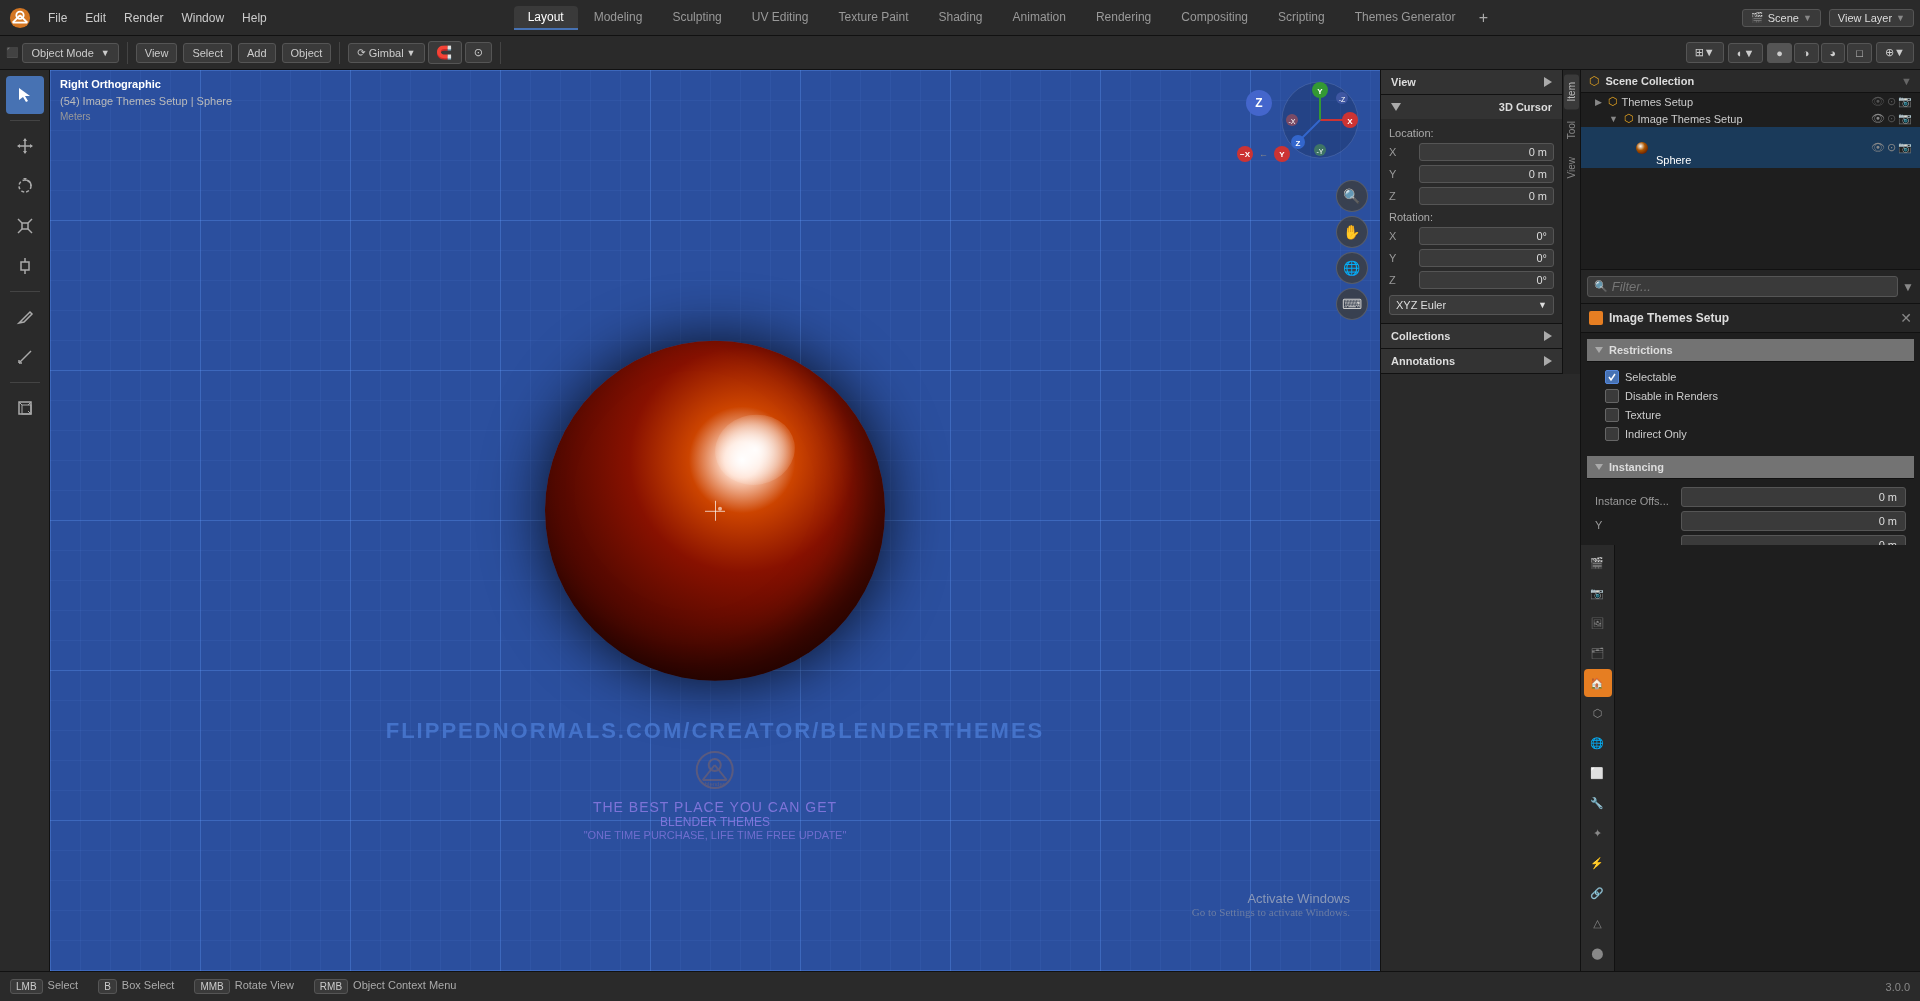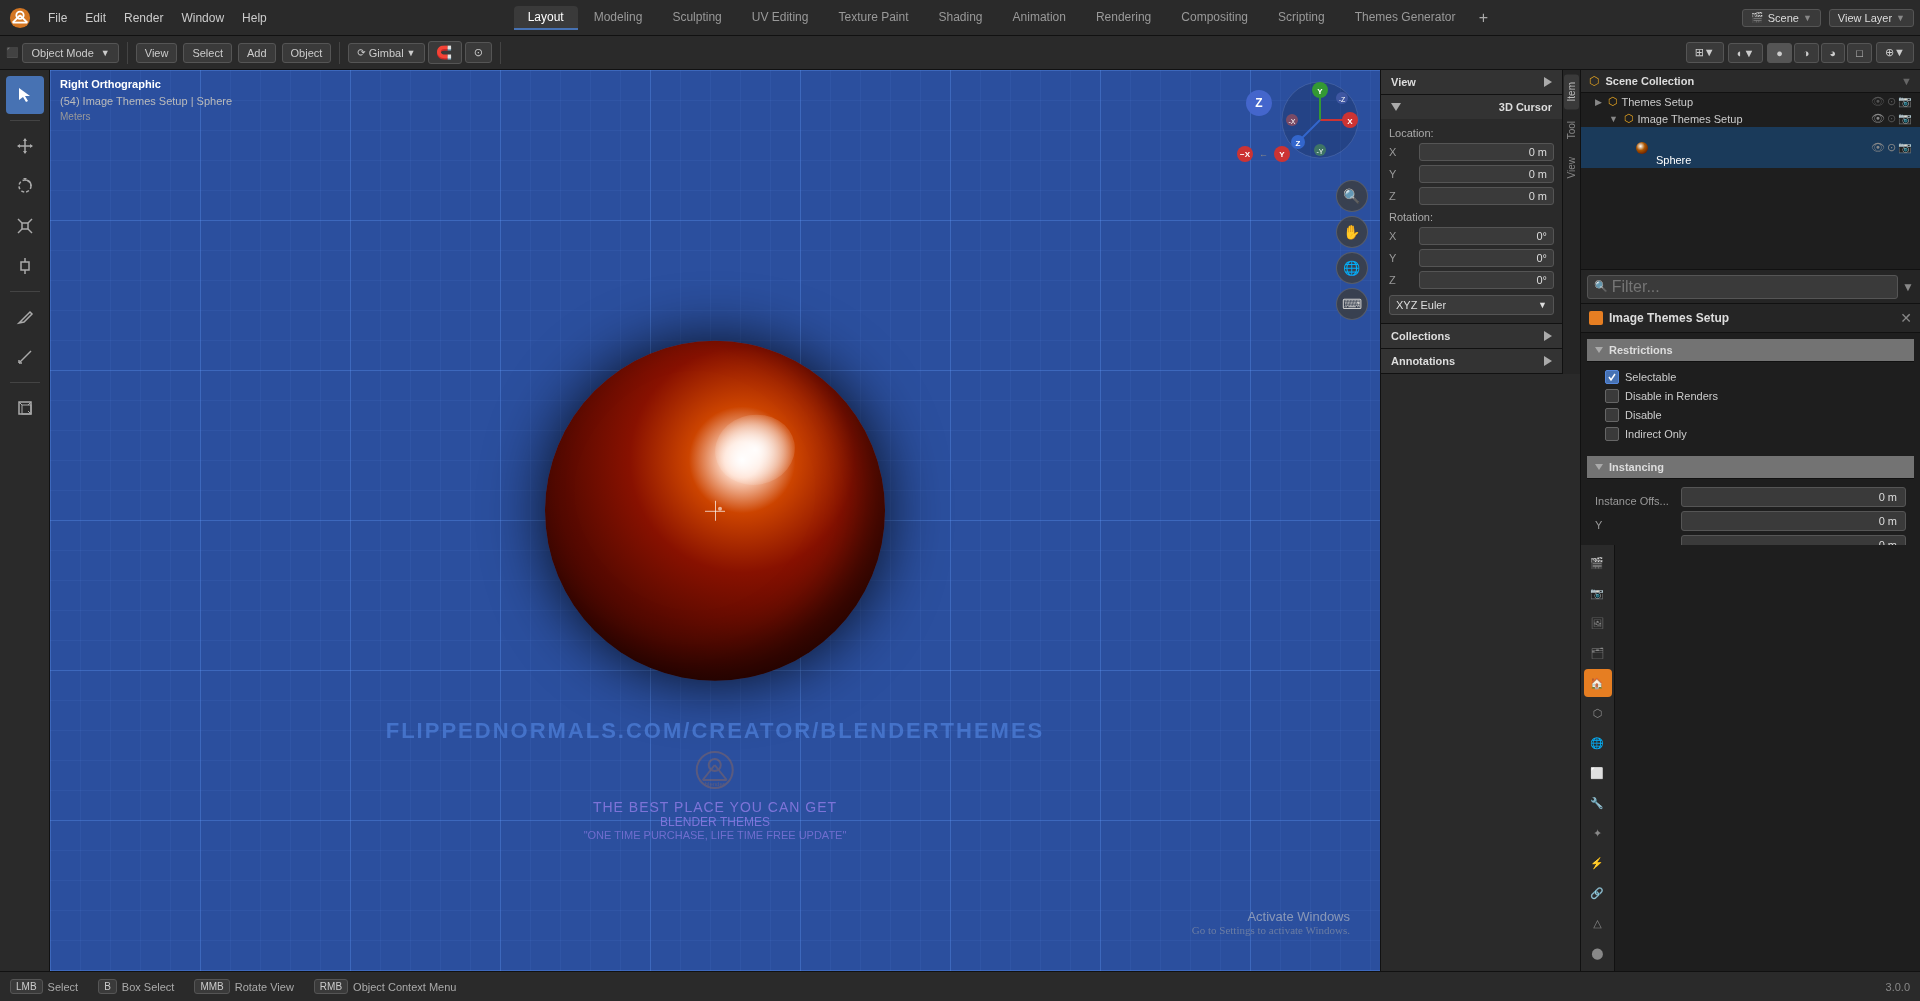--- a/index.html
+++ b/index.html
@@ -235,21 +235,21 @@
       flex: 1; background: #3a3a3a; border: 1px solid #555; border-radius: 3px;
       padding: 3px 8px; font-size: 11px; color: #ddd; text-align: right;
     }
 
     
     #bottom-bar {
       height: 30px; background: #2a2a2a; border-top: 1px solid #111;
       display: flex; align-items: center; padding: 0 10px; gap: 20px; font-size: 11px; color: #aaa;
     }
     .bottom-item {
-      display: flex; align-items: center; gap: 5px;
+      display: flex; align-items: flex-start; gap: 5px;
     }
     .bottom-key {
       background: #3a3a3a; border: 1px solid #555; border-radius: 3px;
       padding: 1px 5px; font-size: 10px; color: #ccc;
     }
     .bottom-right { margin-left: auto; display: flex; align-items: center; gap: 10px; }
 
     
     .tri-right {
       display: inline-block; width: 0; height: 0;
@@ -509,21 +509,21 @@
           <line x1="32" y1="30" x2="20" y2="15" stroke="#e67e22" stroke-width="2"></line>
           <line x1="8" y1="30" x2="32" y2="30" stroke="#e67e22" stroke-width="2"></line>
           <text x="20" y="36" text-anchor="middle" font-size="6" fill="#e67e22">blender</text>
         </svg>
       </div>
       <div class="wm-sub1">THE BEST PLACE YOU CAN GET</div>
       <div class="wm-sub2">BLENDER THEMES</div>
       <div class="wm-sub3">"ONE TIME PURCHASE, LIFE TIME FREE UPDATE"</div>
     </div>
 
-    <div style="position:absolute;bottom:35px;right:30px;text-align:right;">
+    <div style="position:absolute;bottom:53px;right:30px;text-align:right;">
       <div style="font-size:13px;color:rgba(200,200,200,0.6);">Activate Windows</div>
       <div style="font-size:11px;color:rgba(170,170,170,0.5);font-family:Liberation Serif, serif;">Go to Settings to activate Windows.</div>
     </div>
   </div>
 
   <div id="right-panel">
 
     <div style="display:flex;">
       <div style="flex:1;">
 
@@ -643,21 +643,21 @@
             <span style="color:#888;font-size:11px;cursor:pointer;">👁</span>
             <span style="color:#888;font-size:11px;cursor:pointer;">⊙</span>
             <span style="color:#888;font-size:11px;cursor:pointer;">📷</span>
           </div>
         </div>
       </div>
 
       <div style="height:34px;background:#252525;border-bottom:1px solid #111;display:flex;align-items:center;padding:0 6px;gap:4px;">
         <div style="flex:1;display:flex;align-items:center;background:#3a3a3a;border-radius:3px;border:1px solid #555;padding:2px 6px;gap:4px;">
           <span style="color:#888;font-size:11px;">🔍</span>
-          <input type="text" style="background: transparent; border: none; outline: none; color: rgb(204, 204, 204); font-size: 16px; width: 100%;" placeholder="Filter...">
+          <input type="text" style="background: transparent; border: none; outline: none; color: rgb(204, 204, 204); font-size: 13px; width: 100%; font-style: italic;" placeholder="Filter...">
         </div>
         <span style="color:#888;font-size:12px;cursor:pointer;">▼</span>
       </div>
 
       <div class="props-header">
         <div style="display:flex;align-items:center;gap:6px;">
           <div style="width:14px;height:14px;background:#e67e22;border-radius:2px;"></div>
           <span class="props-title">Image Themes Setup</span>
         </div>
         <span style="color:#888;cursor:pointer;font-size:14px;">✕</span>
@@ -678,21 +678,21 @@
                   </svg>
               </div>
               <span class="checkbox-label">Selectable</span>
             </div>
             <div class="checkbox-row">
               <div class="checkbox"></div>
               <span class="checkbox-label">Disable in Renders</span>
             </div>
             <div class="checkbox-row">
               <div class="checkbox"></div>
-              <span class="checkbox-label">Disable</span>
+              <span class="checkbox-label">Texture</span>
             </div>
             <div class="checkbox-row">
               <div class="checkbox"></div>
               <span class="checkbox-label">Indirect Only</span>
             </div>
           </div>
         </div>
 
         <div class="props-section">
           <div class="props-section-header">

